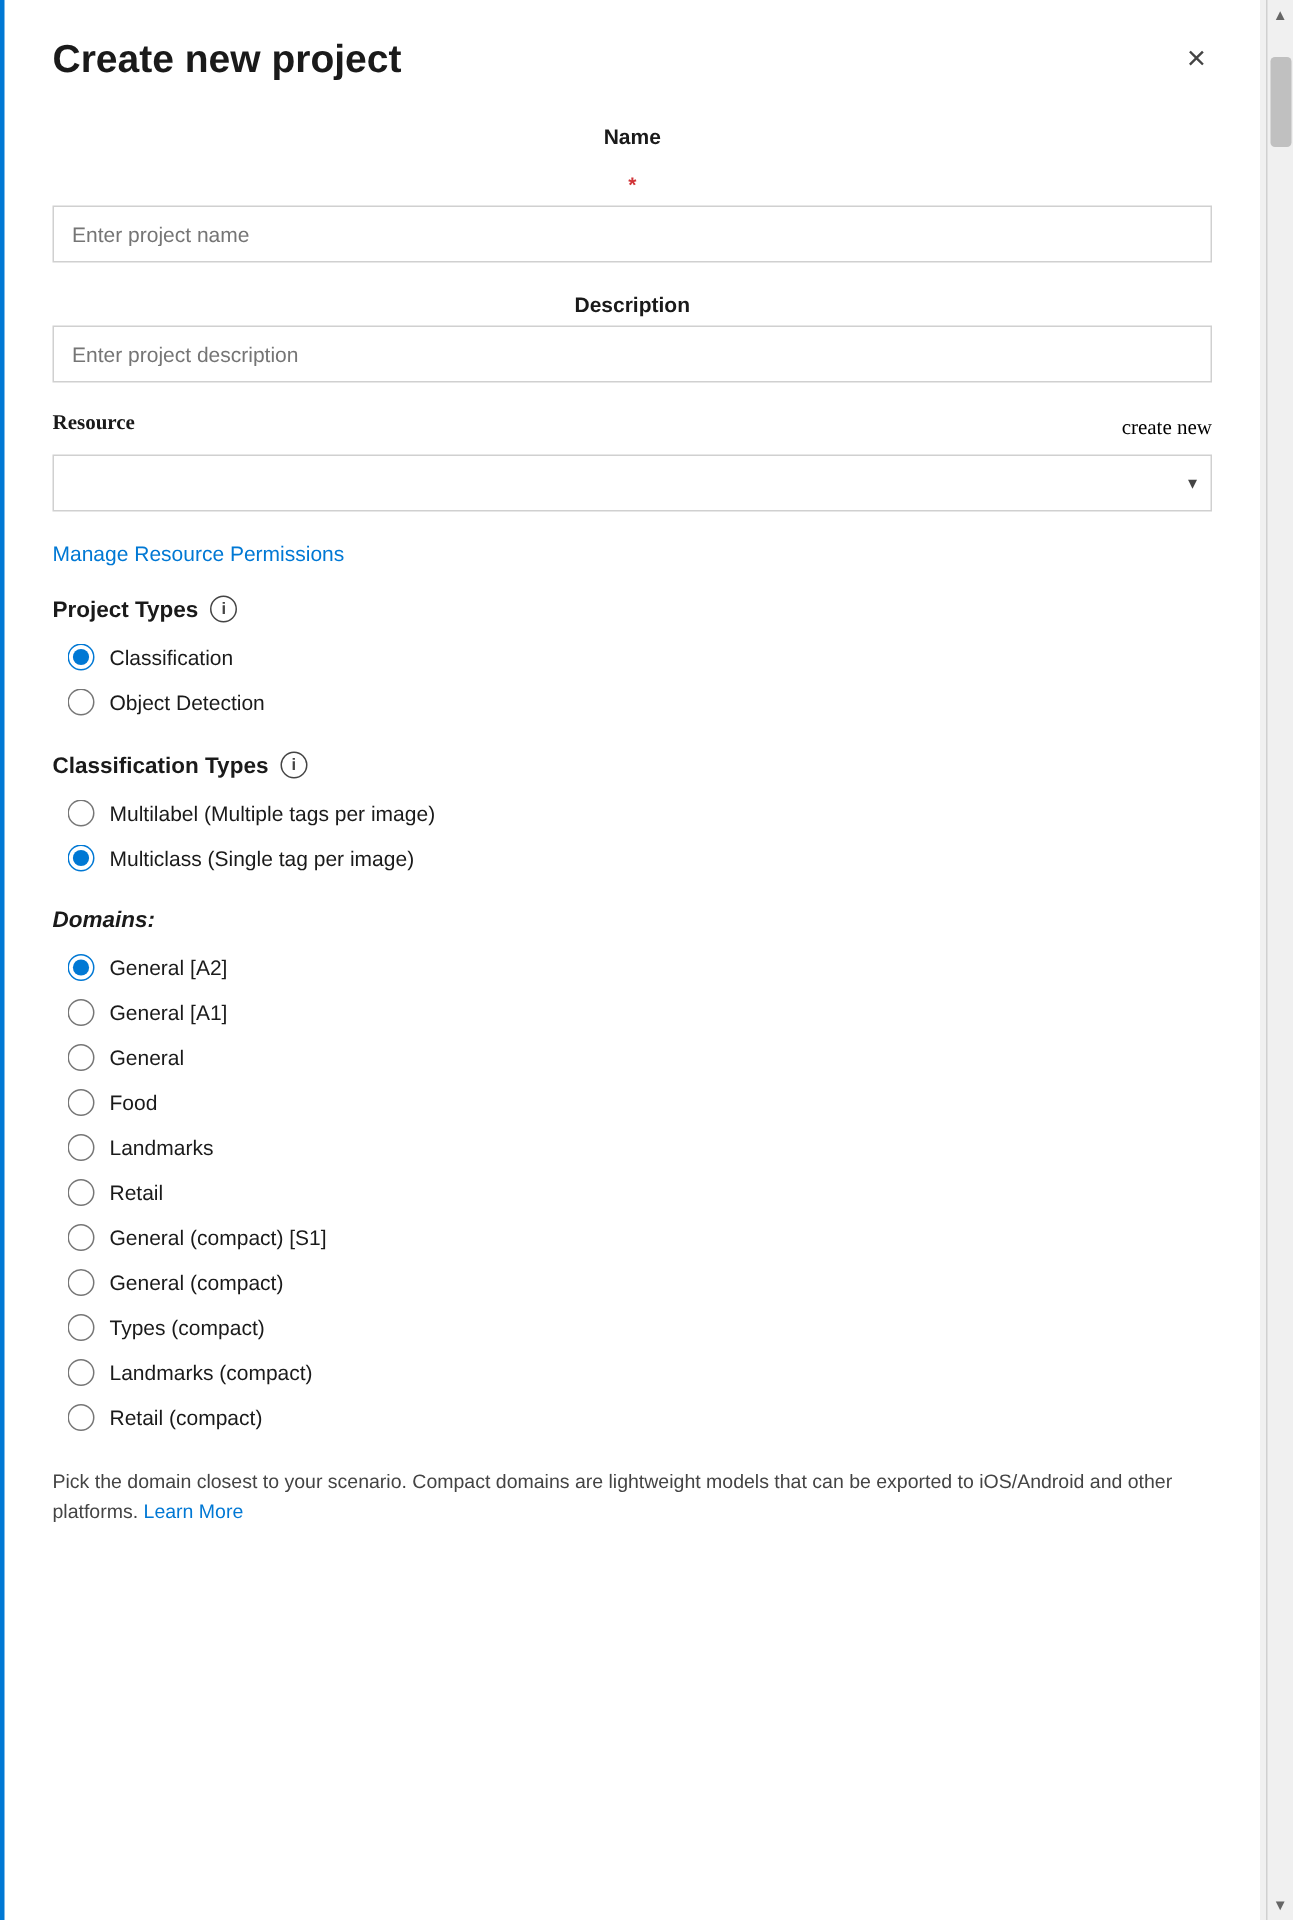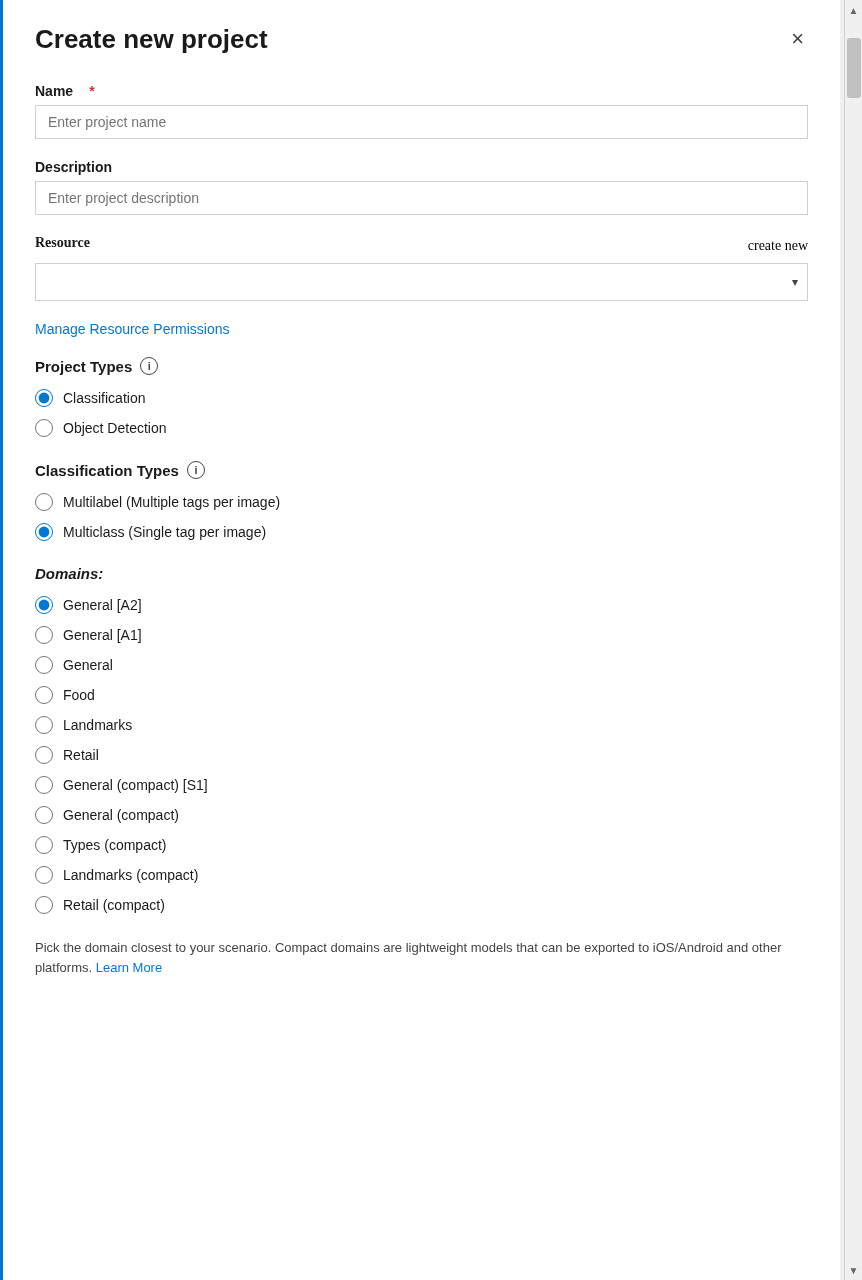--- a/index.html
+++ b/index.html
@@ -81,33 +81,34 @@
       margin-bottom: 20px;
     }
     .field-label {
       font-size: 14px;
       font-weight: 600;
       color: #1a1a1a;
       margin-bottom: 6px;
       display: flex;
       align-items: center;
       gap: 16px;
+      flex-direction: column;
     }
     .required-star {
       color: #d13438;
       font-size: 14px;
     }
     .field-input {
       width: 100%;
-      padding: 16px 12px;
+      padding: 0 12px;
       border: 1px solid #d0d0d0;
       font-size: 14px;
       color: #999;
       outline: none;
-      height: 26px;
+      height: 38px;
       background: #fff;
     }
     .resource-header {
       display: flex;
       justify-content: space-between;
       align-items: center;
       margin-bottom: 6px;
       font-family: Liberation Serif, serif;
     }
     .create-new-link {
@@ -177,20 +178,21 @@
       gap: 12px;
       margin-bottom: 24px;
     }
     .radio-item {
       display: flex;
       align-items: center;
       gap: 10px;
       cursor: pointer;
       font-size: 14px;
       color: #1a1a1a;
+      margin-left: 10px;
     }
     .radio-input {
       width: 18px;
       height: 18px;
       accent-color: #0078d4;
       cursor: pointer;
       flex-shrink: 0;
     }
     .divider-section {
       margin-top: 24px;

